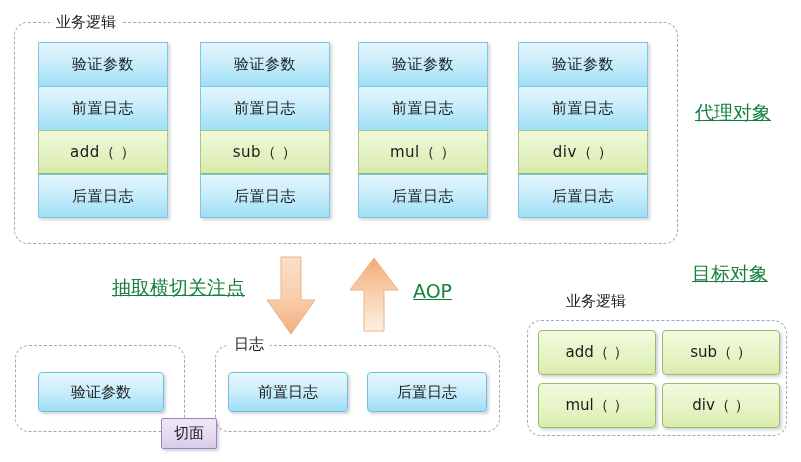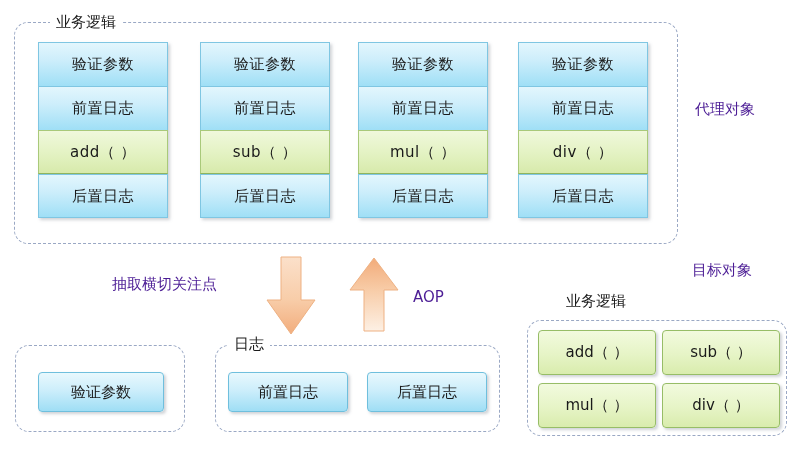--- a/index.html
+++ b/index.html
@@ -26,23 +26,24 @@
     padding:0 6px;
     font-size:15px;
     line-height:15px;
     white-space:nowrap;
     color:#1a1a1a;
   }
 
   
   .outside-label{
     position:absolute;
-    font-size:15px;
-    white-space:nowrap;
-    color:#4c1d95;
+    font-size:19px;
+    white-space:nowrap;
+    color:#15803d;
+    text-decoration:underline;
   }
 
   
   .card{
     position:absolute;
     width:130px;
     box-sizing:border-box;
     box-shadow:2px 2px 3px rgba(120,130,140,0.35);
   }
   .cell{
@@ -141,21 +142,21 @@
 
   <div class="card" style="left:518px;top:42px;">
     <div class="cell cell-blue">验证参数</div>
     <div class="cell cell-blue">前置日志</div>
     <div class="cell cell-green">div（ ）</div>
     <div class="cell cell-blue last">后置日志</div>
   </div>
 
   <div class="outside-label" style="left:112px;top:275px;">抽取横切关注点</div>
 
-  <div class="outside-label" style="left:413px;top:288px;">AOP</div>
+  <div class="outside-label" style="left:413px;top:280px;">AOP</div>
 
   <div class="arrow" style="left:265px;top:256px;">
     <svg width="52" height="80" viewBox="0 0 52 80">
       <defs>
         <linearGradient id="downGrad" x1="0" y1="0" x2="0" y2="1">
           <stop offset="0%" stop-color="#fbe0ca"></stop>
           <stop offset="55%" stop-color="#f8cda9"></stop>
           <stop offset="100%" stop-color="#f2ad7d"></stop>
         </linearGradient>
       </defs>
@@ -178,20 +179,21 @@
 
   <div class="group" style="left:15px;top:345px;width:170px;height:87px;"></div>
   <div class="group-label" style="left:42px;top:338px;margin-top:39px;">验证</div>
   <div class="box box-blue" style="left:38px;top:372px;width:126px;height:40px;">验证参数</div>
 
   <div class="group" style="left:215px;top:345px;width:285px;height:87px;"></div>
   <div class="group-label" style="left:228px;top:338px;font-family:Liberation Mono, monospace;">日志</div>
   <div class="box box-blue" style="left:228px;top:372px;width:120px;height:40px;">前置日志</div>
   <div class="box box-blue" style="left:367px;top:372px;width:120px;height:40px;">后置日志</div>
 
+  <div class="badge" style="left:161px;top:418px;width:56px;height:31px;">切面</div>
 
   <div class="outside-label" style="left:692px;top:261px;">目标对象</div>
 
   <div class="group" style="left:527px;top:320px;width:260px;height:116px;"></div>
   <div class="group-label" style="left:560px;top:294px;">业务逻辑</div>
 
   <div class="box box-green" style="left:538px;top:330px;width:118px;height:45px;">add（ ）</div>
   <div class="box box-green" style="left:662px;top:330px;width:118px;height:45px;">sub（ ）</div>
   <div class="box box-green" style="left:538px;top:383px;width:118px;height:45px;">mul（ ）</div>
   <div class="box box-green" style="left:662px;top:383px;width:118px;height:45px;">div（ ）</div>

